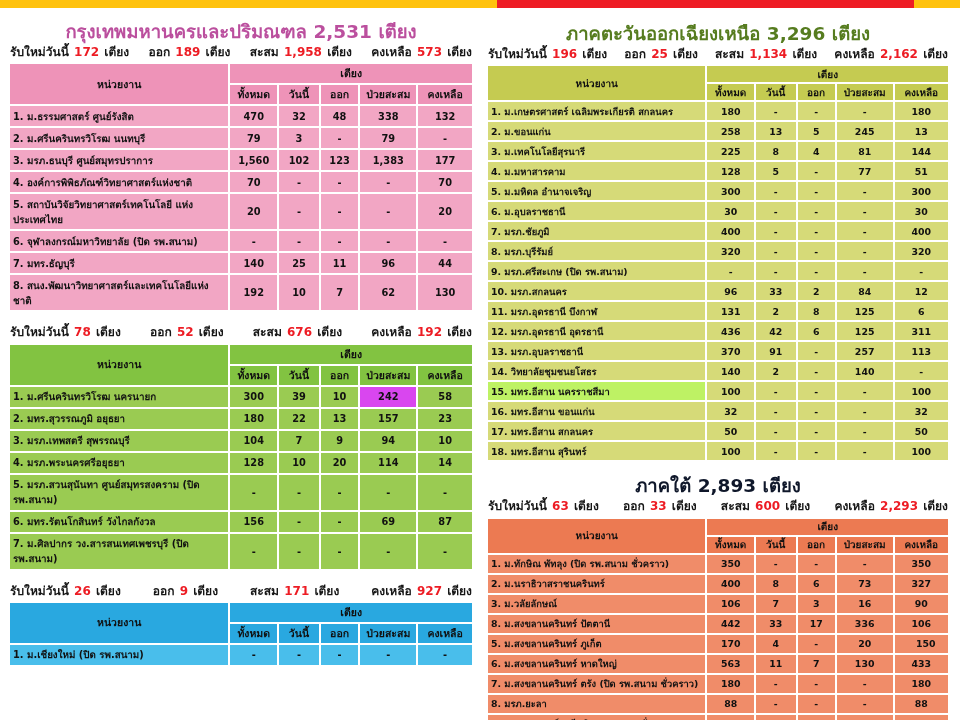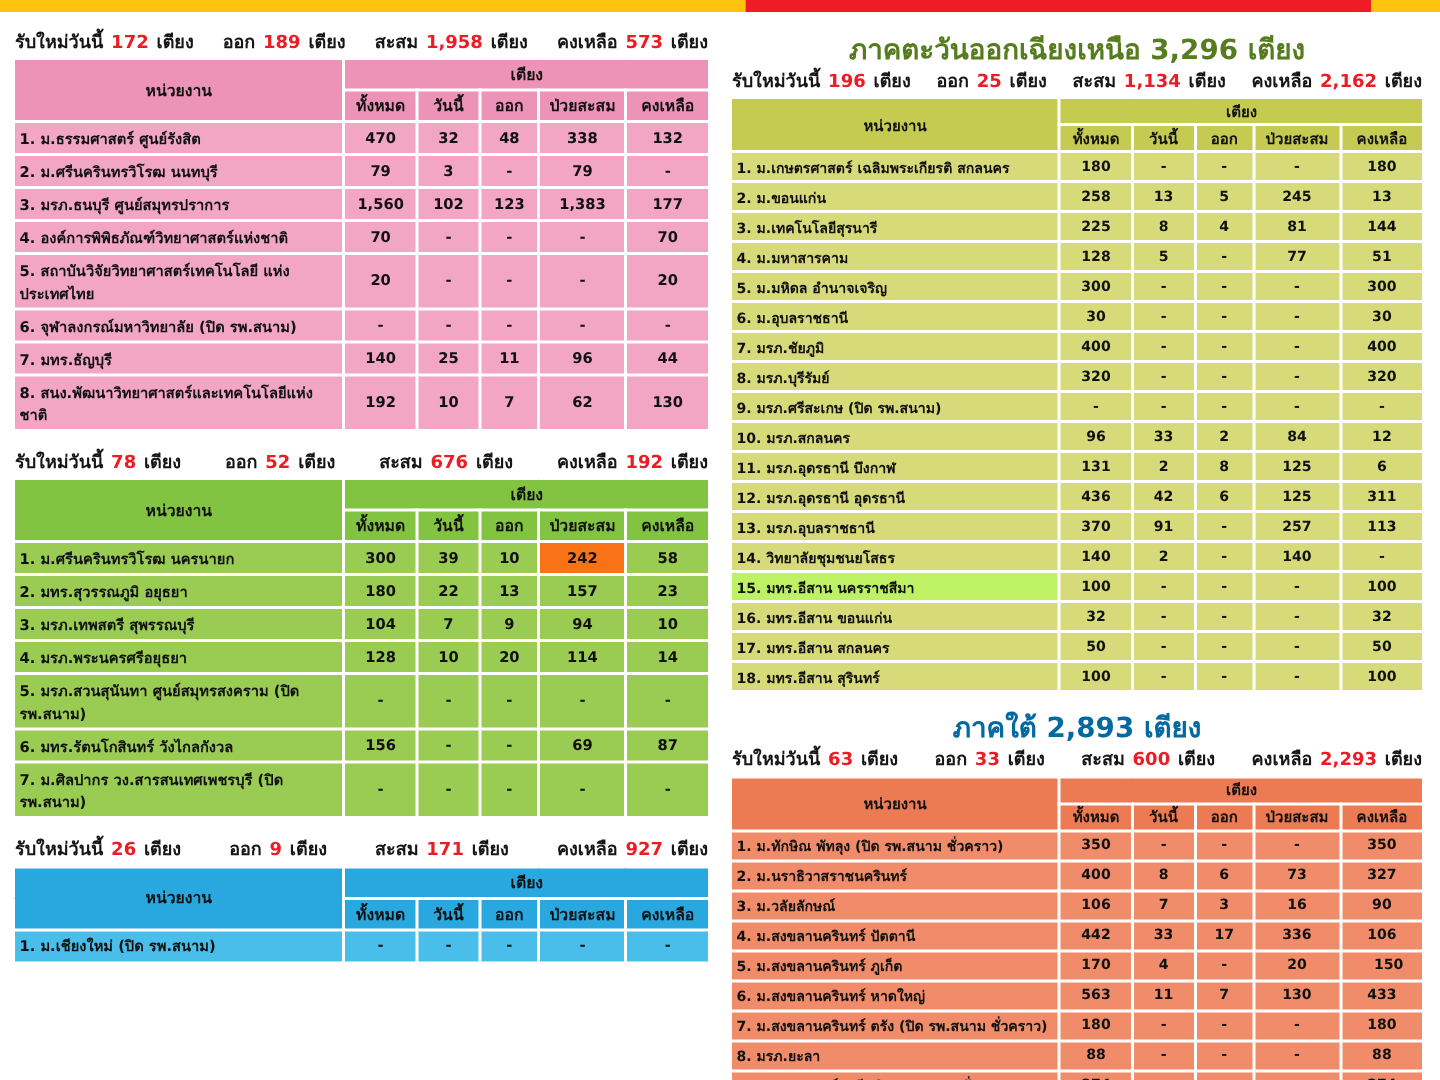--- a/index.html
+++ b/index.html
@@ -40,20 +40,21 @@
 <div id="topstrip">
   <div class="seg1"></div>
   <div class="seg2"></div>
   <div class="seg3"></div>
 </div>
 
 <div id="columns">
   <div class="col left">
     <div id="sections-left">
         <div class="region">
+          <h2 class="region-title" style="color: rgb(187, 79, 158);"><span>กรุงเทพมหานครและปริมณฑล</span>  <span>2,531</span> <span>เตียง</span></h2>
           <div class="stats">
             <span class="stat"><span class="lbl">รับใหม่วันนี้</span> <span class="num">172</span> <span class="lbl">เตียง</span></span>
             <span class="stat"><span class="lbl">ออก</span> <span class="num">189</span> <span class="lbl">เตียง</span></span>
             <span class="stat"><span class="lbl">สะสม</span> <span class="num">1,958</span> <span class="lbl">เตียง</span></span>
             <span class="stat"><span class="lbl">คงเหลือ</span> <span class="num">573</span> <span class="lbl">เตียง</span></span>
           </div>
           <table>
             <colgroup>
               <col class="c-name">
               <col class="c-1">
@@ -171,21 +172,21 @@
                 <th style="background: rgb(130, 195, 65);">ป่วยสะสม</th>
                 <th style="background: rgb(130, 195, 65);">คงเหลือ</th>
               </tr>
             </thead>
             <tbody>
               <tr>
                 <td class="name" style="background: rgb(154, 203, 82);">1. ม.ศรีนครินทรวิโรฒ  นครนายก</td>
                 <td class="val" style="background: rgb(154, 203, 82);">300</td>
                 <td class="val" style="background: rgb(154, 203, 82);">39</td>
                 <td class="val" style="background: rgb(154, 203, 82);">10</td>
-                <td class="val" style="background: #f97316;">242</td>
+                <td class="val" style="background: #d946ef;">242</td>
                 <td class="val" style="background: rgb(154, 203, 82);">58</td>
               </tr>
               <tr>
                 <td class="name" style="background: rgb(154, 203, 82);">2. มทร.สุวรรณภูมิ อยุธยา</td>
                 <td class="val" style="background: rgb(154, 203, 82);">180</td>
                 <td class="val" style="background: rgb(154, 203, 82);">22</td>
                 <td class="val" style="background: rgb(154, 203, 82);">13</td>
                 <td class="val" style="background: rgb(154, 203, 82);">157</td>
                 <td class="val" style="background: rgb(154, 203, 82);">23</td>
               </tr>
@@ -450,21 +451,21 @@
                 <td class="val" style="background: rgb(214, 218, 120);">100</td>
                 <td class="val" style="background: rgb(214, 218, 120);">-</td>
                 <td class="val" style="background: rgb(214, 218, 120);">-</td>
                 <td class="val" style="background: rgb(214, 218, 120);">-</td>
                 <td class="val" style="background: rgb(214, 218, 120);">100</td>
               </tr>
             </tbody>
           </table>
         </div>
         <div class="region compact">
-          <h2 class="region-title" style="color: #0369a1;"><span>ภาคใต้</span>  <span>2,893</span> <span>เตียง</span></h2>
+          <h2 class="region-title" style="color: #0f172a;"><span>ภาคใต้</span>  <span>2,893</span> <span>เตียง</span></h2>
           <div class="stats">
             <span class="stat"><span class="lbl">รับใหม่วันนี้</span> <span class="num">63</span> <span class="lbl">เตียง</span></span>
             <span class="stat"><span class="lbl">ออก</span> <span class="num">33</span> <span class="lbl">เตียง</span></span>
             <span class="stat"><span class="lbl">สะสม</span> <span class="num">600</span> <span class="lbl">เตียง</span></span>
             <span class="stat"><span class="lbl">คงเหลือ</span> <span class="num">2,293</span> <span class="lbl">เตียง</span></span>
           </div>
           <table>
             <colgroup>
               <col class="c-name">
               <col class="c-1">
@@ -505,21 +506,21 @@
               </tr>
               <tr>
                 <td class="name" style="background: rgb(240, 140, 105);">3. ม.วลัยลักษณ์</td>
                 <td class="val" style="background: rgb(240, 140, 105);">106</td>
                 <td class="val" style="background: rgb(240, 140, 105);">7</td>
                 <td class="val" style="background: rgb(240, 140, 105);">3</td>
                 <td class="val" style="background: rgb(240, 140, 105);">16</td>
                 <td class="val" style="background: rgb(240, 140, 105);">90</td>
               </tr>
               <tr>
-                <td class="name" style="background: rgb(240, 140, 105);">4. ม.สงขลานครินทร์ ปัตตานี</td>
+                <td class="name" style="background: rgb(240, 140, 105);">8. ม.สงขลานครินทร์ ปัตตานี</td>
                 <td class="val" style="background: rgb(240, 140, 105);">442</td>
                 <td class="val" style="background: rgb(240, 140, 105);">33</td>
                 <td class="val" style="background: rgb(240, 140, 105);">17</td>
                 <td class="val" style="background: rgb(240, 140, 105);">336</td>
                 <td class="val" style="background: rgb(240, 140, 105);">106</td>
               </tr>
               <tr>
                 <td class="name" style="background: rgb(240, 140, 105);">5. ม.สงขลานครินทร์ ภูเก็ต</td>
                 <td class="val" style="background: rgb(240, 140, 105);">170</td>
                 <td class="val" style="background: rgb(240, 140, 105);">4</td>

